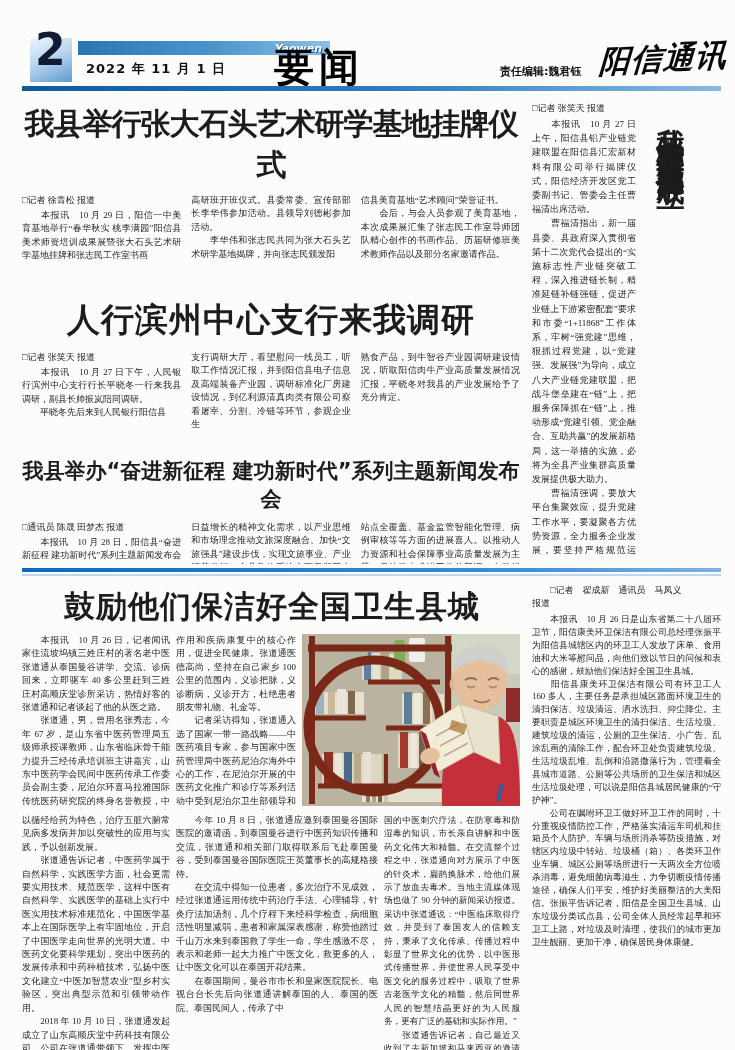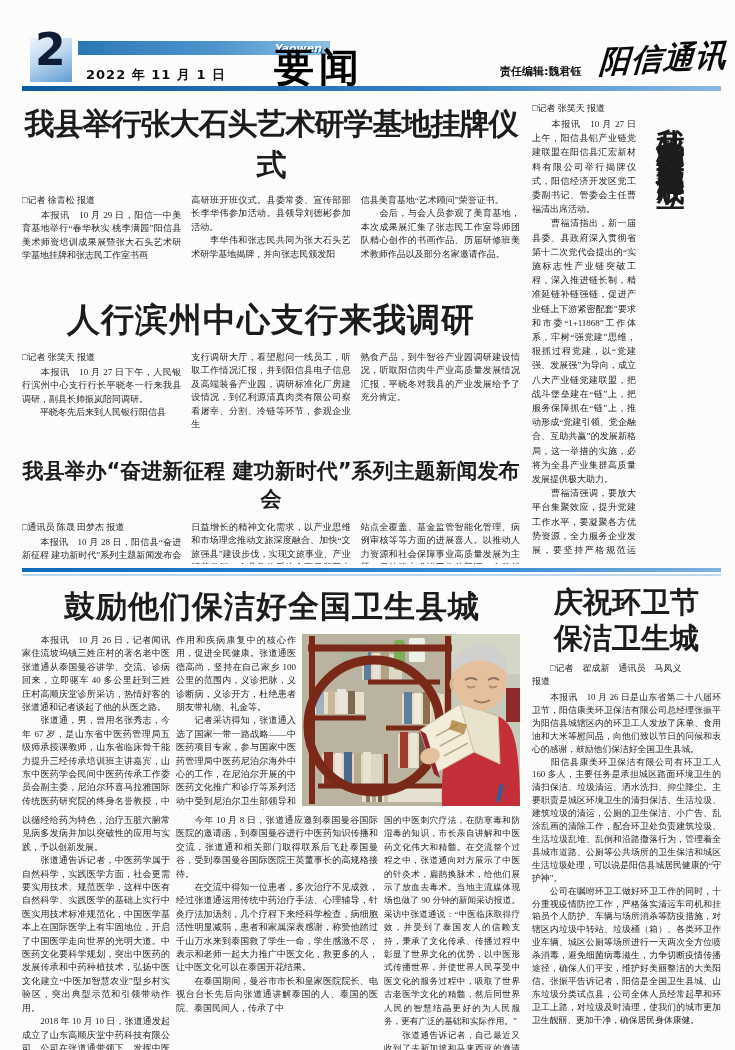--- a/index.html
+++ b/index.html
@@ -15,21 +15,21 @@
   .pagenum-box{position:absolute;left:8px;top:4px;width:42px;height:44px;
     background:linear-gradient(155deg,#eef5fb 0%,#bcd7ee 45%,#5e9cd1 100%);}
   .pagenum{position:absolute;left:13px;top:-10px;font-family:"DejaVu Sans",sans-serif;
     font-weight:900;font-size:44px;color:#101c33;}
   .blue-bar{position:absolute;left:56px;top:7px;width:252px;height:14px;
     background:linear-gradient(90deg,#2a76b6 0%,#4e95cc 55%,#8cc0e6 100%);
     display:flex;align-items:center;justify-content:flex-end;}
   .yaowen{font-family:"DejaVu Sans",sans-serif;font-style:italic;font-weight:bold;
     font-size:11px;color:#ffffff;padding-right:8px;text-shadow:1px 1px 0 #1d5d96;}
   .date{position:absolute;left:64px;top:26px;font-weight:bold;font-size:13px;letter-spacing:1px;
-    font-family:"DejaVu Sans",sans-serif;color:#111;margin-top:6px;}
+    font-family:"DejaVu Sans",sans-serif;color:#111;}
   .section-title{position:absolute;left:252px;top:6px;font-size:40px;font-weight:700;
     letter-spacing:5px;font-family:"DejaVu Sans",sans-serif;color:#000;}
   .editor{position:absolute;left:478px;top:30px;font-size:11px;font-weight:bold;
     font-family:"DejaVu Sans",sans-serif;color:#111;}
   .masthead{position:absolute;left:566px;top:4px;width:150px;text-align:center;
     font-size:31px;font-weight:900;font-style:italic;transform:rotate(-3deg) skewX(-6deg);
     color:#0a0a0a;letter-spacing:1px;}
   .header-rule{position:absolute;left:0;right:0;top:52px;height:5px;
     background:linear-gradient(90deg,#0d5a9f 0%,#2f7fc2 55%,#8ab9e2 100%);}
 
@@ -279,24 +279,20 @@
 　　2018 年 10 月 10 日，张道通发起成立了山东高顺庆堂中药科技有限公司，公司在张道通带领下，发挥中医药在治未病中的主导作用、在重大疾病救治中的重要</div>
         <div class="coltext c2b">　　今年 10 月 8 日，张道通应邀到泰国曼谷国际医院的邀请函，到泰国曼谷进行中医药知识传播和交流，张道通和相关部门取得联系后飞赴泰国曼谷，受到泰国曼谷国际医院王英董事长的高规格接待。
 　　在交流中得知一位患者，多次治疗不见成效，经过张道通运用传统中药治疗手法、心理辅导，针灸疗法加汤剂，几个疗程下来经科学检查，病细胞活性明显减弱，患者和家属深表感谢，称赞他踏过千山万水来到泰国救了学生一命，学生感激不尽，表示和老师一起大力推广中医文化，救更多的人，让中医文化可以在泰国开花结果。
 　　在泰国期间，曼谷市市长和皇家医院院长、电视台台长先后向张道通讲解泰国的人、泰国的医院、泰国民间人，传承了中</div>
         <div class="coltext c3">国的中医刺穴疗法，在防寒毒和防湿毒的知识，市长亲自讲解和中医药文化伟大和精髓。在交流整个过程之中，张道通向对方展示了中医的针灸术，扁鹊换脉术，给他们展示了放血去毒术。当地主流媒体现场也做了 90 分钟的新闻采访报道。采访中张道通说：“中医临床取得疗效，并受到了泰国友人的信赖支持，秉承了文化传承、传播过程中彰显了世界文化的优势，以中医形式传播世界，并使世界人民享受中医文化的服务过程中，吸取了世界古老医学文化的精髓，然后同世界人民的智慧结晶更好的为人民服务，更有广泛的基础和实际作用。”
 　　张道通告诉记者，自己最近又收到了去新加坡和马来西亚的邀请函，他正在和北京、省市有关部门对接，表示一定讲好中国中医药文化故事，让中国中医药文化在世界扎根结果，助力一路一带发展。</div>
       </div>
     </div>
 
     <div class="a5">
-      <div class="a5-title">
-        <div>庆祝环卫节</div>
-        <div>保洁卫生城</div>
-      </div>
       <div class="a5-byline">　　□记者　翟成新　通讯员　马凤义
 报道</div>
       <div class="a5-body">　　本报讯　10 月 26 日是山东省第二十八届环卫节，阳信康美环卫保洁有限公司总经理张振平为阳信县城辖区内的环卫工人发放了床单、食用油和大米等慰问品，向他们致以节日的问候和衷心的感谢，鼓励他们保洁好全国卫生县城。
 　　阳信县康美环卫保洁有限公司有环卫工人 160 多人，主要任务是承担城区路面环境卫生的清扫保洁、垃圾清运、洒水洗扫、抑尘降尘。主要职责是城区环境卫生的清扫保洁、生活垃圾、建筑垃圾的清运，公厕的卫生保洁、小广告、乱涂乱画的清除工作，配合环卫处负责建筑垃圾、生活垃圾乱堆、乱倒和沿路撒落行为，管理着全县城市道路、公厕等公共场所的卫生保洁和城区生活垃圾处理，可以说是阳信县城居民健康的“守护神”。
 　　公司在嘱咐环卫工做好环卫工作的同时，十分重视疫情防控工作，严格落实清运车司机和挂箱员个人防护、车辆与场所消杀等防疫措施，对辖区内垃圾中转站、垃圾桶（箱）、各类环卫作业车辆、城区公厕等场所进行一天两次全方位喷杀消毒，避免细菌病毒滋生，力争切断疫情传播途径，确保人们平安，维护好美丽整洁的大美阳信。张振平告诉记者，阳信是全国卫生县城、山东垃圾分类试点县，公司全体人员经常起早和环卫工上路，对垃圾及时清理，使我们的城市更加卫生靓丽、更加干净，确保居民身体康健。</div>
     </div>
 
   </div>
 </div>
 

